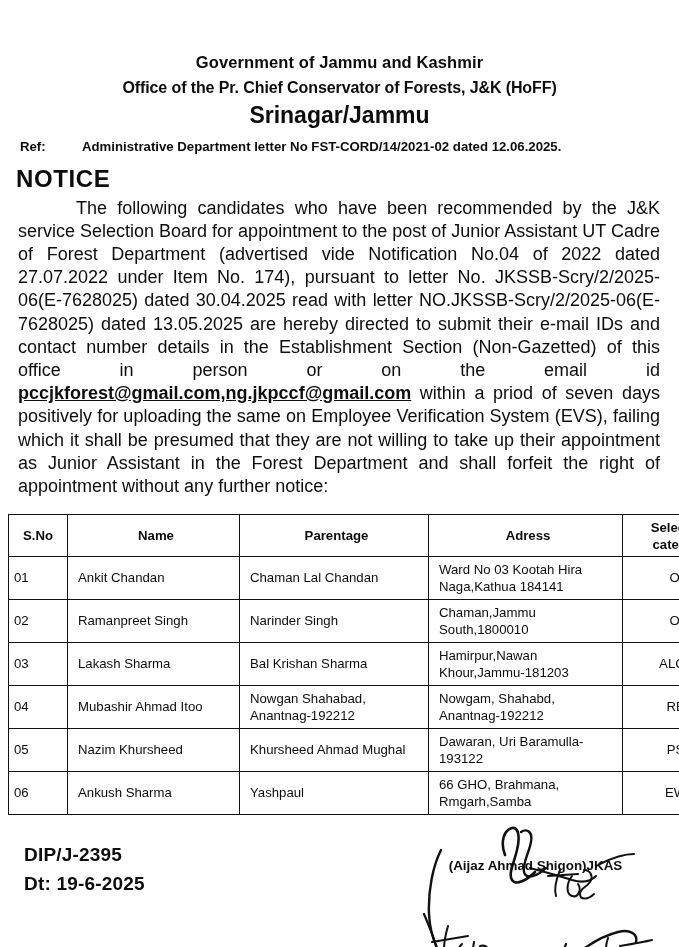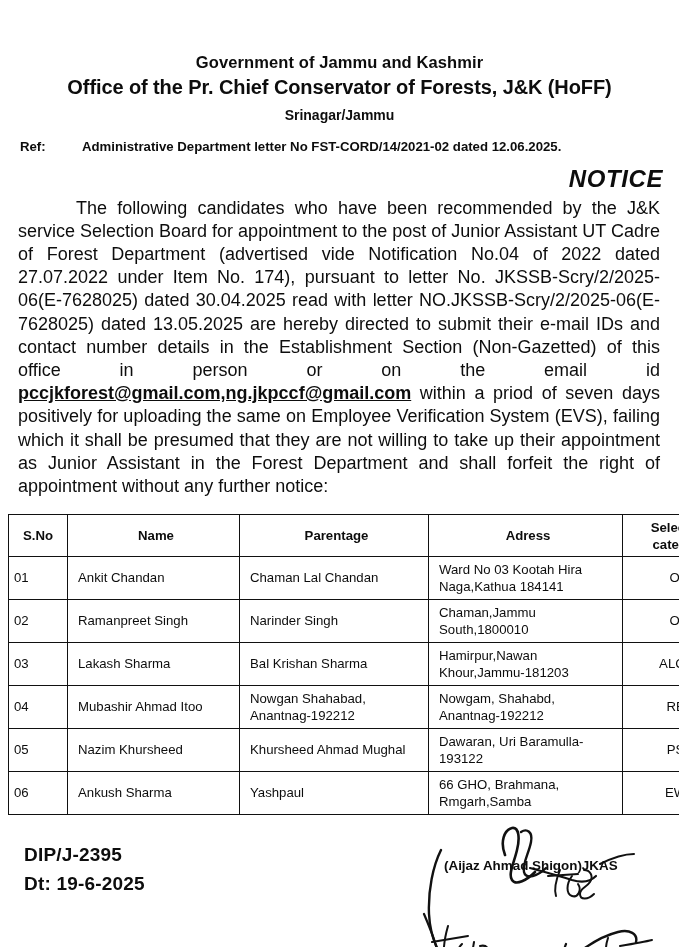--- a/index.html
+++ b/index.html
@@ -30,28 +30,28 @@
     text-align: center;
     padding-top: 7px;
   }
   .hdr-line1 {
     font-size: 16.5px;
     font-weight: bold;
     letter-spacing: 0.1px;
     line-height: 22px;
   }
   .hdr-line2 {
-    font-size: 20px;
+    font-size: 16px;
     font-weight: bold;
     line-height: 27px;
     letter-spacing: -0.1px;
     margin-top: 1px;
   }
   .hdr-line3 {
-    font-size: 14px;
+    font-size: 23px;
     font-weight: bold;
     line-height: 26px;
     margin-top: 1px;
   }
 
   
   .meta {
     margin-top: 9px;
     padding: 0 6px 0 4px;
     font-size: 13.2px;
@@ -71,27 +71,26 @@
     flex: 1 1 auto;
     text-align: justify;
     text-align-last: left;
   }
   .meta-row.ref {
     margin-top: 1px;
   }
 
   
   .notice-title {
-    text-align: right;
+    text-align: left;
     font-size: 24px;
     font-weight: bold;
     letter-spacing: 0.6px;
     margin-top: 6px;
     line-height: 30px;
-    font-style: italic;
   }
 
   
   .body-para {
     margin-top: 3px;
     padding: 0 3px 0 2px;
     font-size: 18px;
     line-height: 23.2px;
     text-align: justify;
     text-justify: inter-word;
@@ -155,23 +154,24 @@
     position: absolute;
     left: 24px;
     top: 22px;
     font-size: 19px;
     font-weight: bold;
     line-height: 29px;
     letter-spacing: 0.2px;
   }
   .sign-block {
     position: absolute;
-    left: 444px;
+    left: 418px;
     top: 38px;
     width: 235px;
+    text-align: center;
     font-size: 13.4px;
     font-weight: bold;
     line-height: 19px;
   }
   .sign-name { white-space: nowrap; }
 
   
   .sig-svg {
     position: absolute;
     left: 0;

